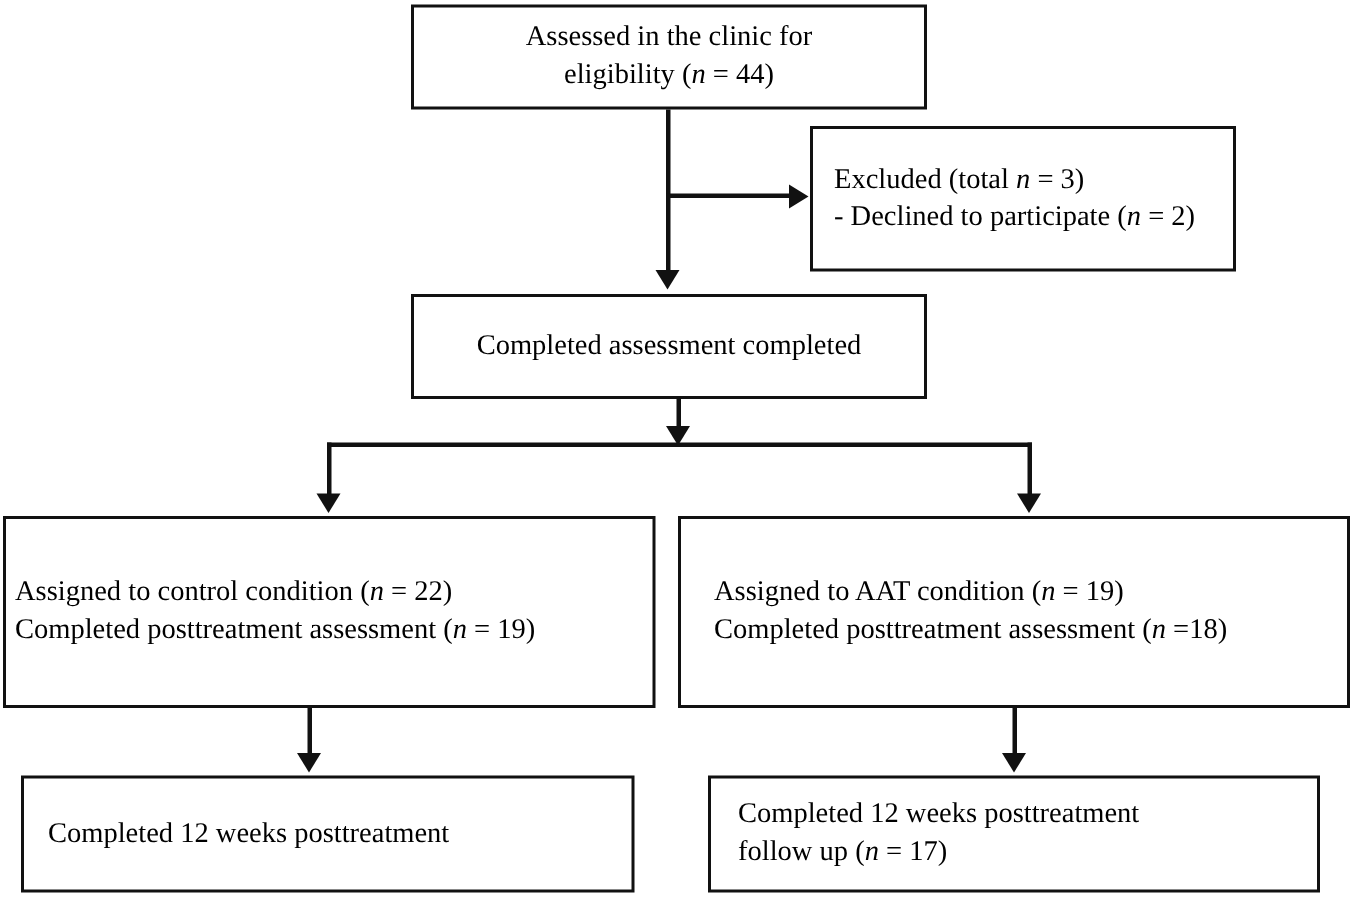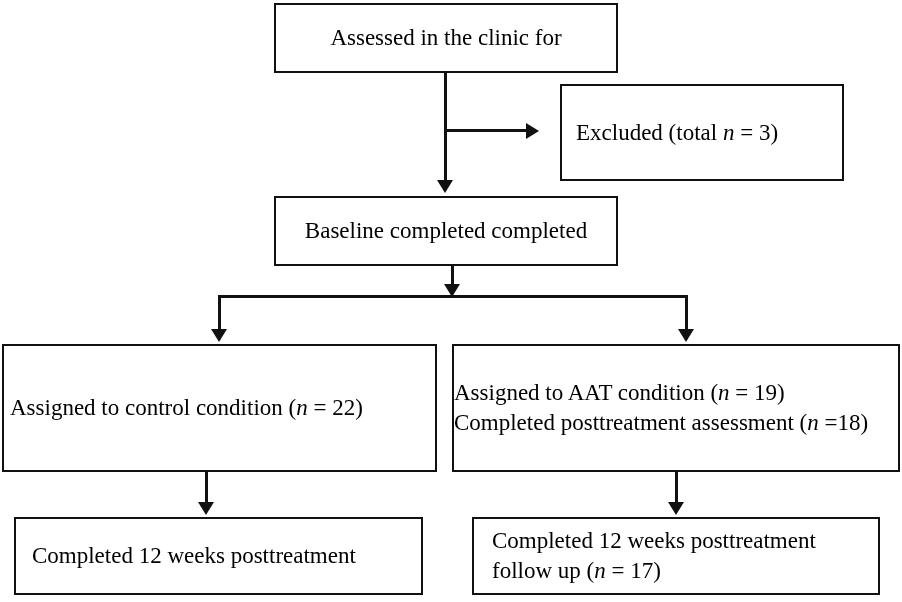--- a/index.html
+++ b/index.html
@@ -17,21 +17,21 @@
     overflow: hidden;
   }
   .box {
     position: absolute;
     box-sizing: border-box;
     border: 2px solid #111111;
     background: #ffffff;
     display: flex;
     flex-direction: column;
     justify-content: center;
-    font-size: 23px;
+    font-size: 19px;
     line-height: 1.30;
     color: #000000;
   }
   .box.center { align-items: center; text-align: center; }
   .box.left   { align-items: flex-start; text-align: left; }
   .box .pad { padding: 0 10px; width: 100%; box-sizing: border-box; }
   .line { white-space: pre; display: block; }
   i.v { font-style: italic; font-family: "Liberation Serif", "DejaVu Serif", serif; }
 
   
@@ -61,43 +61,46 @@
   }
 </style>
 </head>
 <body>
 
 <div id="canvas">
 
   <div class="box center" style="left:274px; top:3px; width:344px; height:70px;">
     <div class="pad">
       <span class="line">Assessed in the clinic for</span>
+      <span class="line">eligibility (<i class="v">n</i> = 44)</span>
     </div>
   </div>
 
-  <div class="box left" style="left:560px; top:84px; width:284px; height:97px;">
+  <div class="box left" style="left:540px; top:84px; width:284px; height:97px;">
     <div class="pad" style="padding-left:14px;">
       <span class="line">Excluded (total <i class="v">n</i> = 3)</span>
+      <span class="line">- Declined to participate (<i class="v">n</i> = 2)</span>
     </div>
   </div>
 
   <div class="box center" style="left:274px; top:196px; width:344px; height:70px;">
     <div class="pad">
-      <span class="line">Baseline completed completed</span>
+      <span class="line">Completed assessment completed</span>
     </div>
   </div>
 
   <div class="box left" style="left:2px; top:344px; width:435px; height:128px;">
     <div class="pad" style="padding-left:6px; padding-right:2px;">
       <span class="line">Assigned to control condition (<i class="v">n</i> = 22)</span>
+      <span class="line">Completed posttreatment assessment (<i class="v">n</i> = 19)</span>
     </div>
   </div>
 
   <div class="box left" style="left:452px; top:344px; width:448px; height:128px;">
-    <div class="pad" style="padding-left:0; padding-right:2px;">
+    <div class="pad" style="padding-left:22px; padding-right:2px;">
       <span class="line">Assigned to AAT condition (<i class="v">n</i> = 19)</span>
       <span class="line">Completed posttreatment assessment (<i class="v">n</i> =18)</span>
     </div>
   </div>
 
   <div class="box left" style="left:14px; top:517px; width:409px; height:78px;">
     <div class="pad" style="padding-left:16px;">
       <span class="line">Completed 12 weeks posttreatment</span>
     </div>
   </div>

